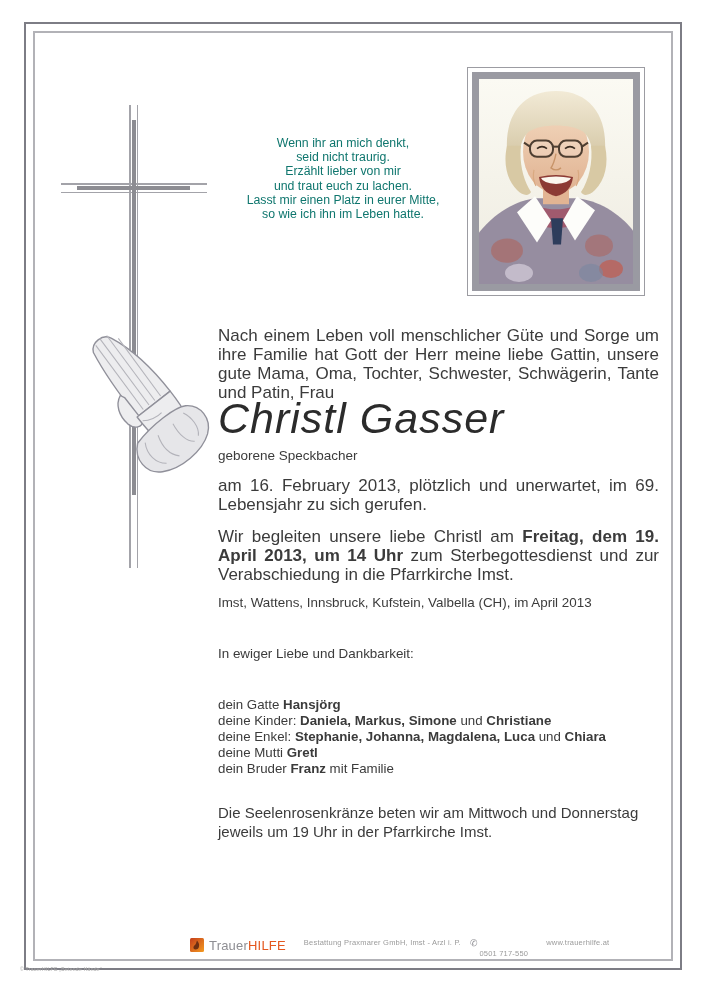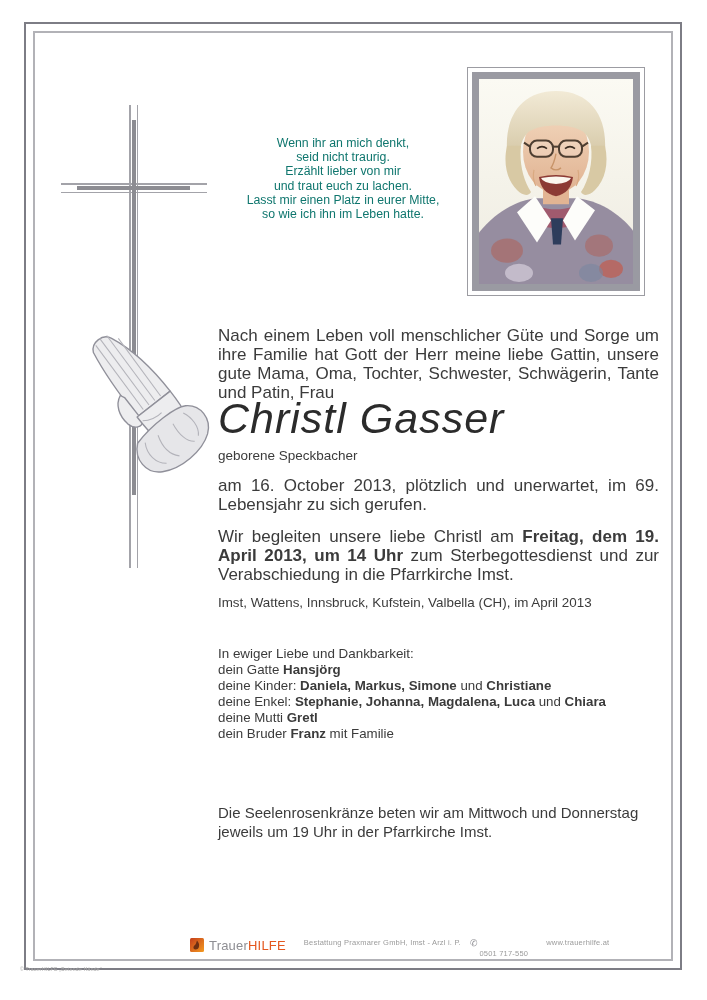--- a/index.html
+++ b/index.html
@@ -20,21 +20,21 @@
   .just{text-align:justify;}
   .ctr{text-align:left;}
   .body-txt{font-size:17px;line-height:19px;}
   .intro{top:326px;}
   .name{top:394px;font-size:43px;font-style:italic;font-weight:400;color:#2b2b2b;letter-spacing:1px;line-height:1.15;}
   .maiden{top:448px;font-size:13.5px;}
   .death{top:476px;}
   .funeral{top:527px;}
   .places{top:595px;font-size:13.4px;}
   .gratitude{top:646px;font-size:13.4px;}
-  .mourners{top:662px;font-size:13.3px;line-height:15.9px;}
+  .mourners{top:697px;font-size:13.3px;line-height:15.9px;}
   .rosary{top:804px;font-size:15px;line-height:18.6px;}
   b{font-weight:bold;}
   
   .photo-box{left:467px;top:67px;width:178px;height:229px;border:1px solid #9c9ca2;box-sizing:border-box;background:#fff;}
   .photo-mat{position:absolute;left:4px;top:4px;right:4px;bottom:4px;border:7px solid #9a9aa2;box-sizing:border-box;}
   .photo-mat svg{display:block;width:100%;height:100%;}
   
   .footer{left:190px;top:938px;height:18px;display:flex;}
   .brand{font-size:13px;letter-spacing:.2px;margin-left:5px;}
   .brand .b1{color:#8e8e93;}
@@ -142,21 +142,21 @@
   <div>und traut euch zu lachen.</div>
   <div>Lasst mir einen Platz in eurer Mitte,</div>
   <div>so wie ich ihn im Leben hatte.</div>
 </div>
 
 <div class="abs col intro body-txt just">Nach einem Leben voll menschlicher Güte und Sorge um ihre Familie hat Gott der Herr meine liebe Gattin, unsere gute Mama, Oma, Tochter, Schwester, Schwägerin, Tante und Patin, Frau</div>
 
 <div class="abs col name ctr">Christl Gasser</div>
 <div class="abs col maiden ctr">geborene Speckbacher</div>
 
-<div class="abs col death body-txt just">am 16. October 2013, plötzlich und unerwartet, im 69. Lebensjahr zu sich gerufen.</div>
+<div class="abs col death body-txt just">am 16. February 2013, plötzlich und unerwartet, im 69. Lebensjahr zu sich gerufen.</div>
 
 <div class="abs col funeral body-txt just">Wir begleiten unsere liebe Christl am <b>Freitag, dem 19. April 2013, um 14 Uhr</b> zum Sterbegottesdienst und zur Verabschiedung in die Pfarrkirche Imst.</div>
 
 <div class="abs col places ctr">Imst, Wattens, Innsbruck, Kufstein, Valbella (CH), im April 2013</div>
 
 <div class="abs col gratitude ctr">In ewiger Liebe und Dankbarkeit:</div>
 
 <div class="abs col mourners ctr">
   <div>dein Gatte <b>Hansjörg</b></div>
   <div>deine Kinder: <b>Daniela, Markus, Simone</b> und <b>Christiane</b></div>

